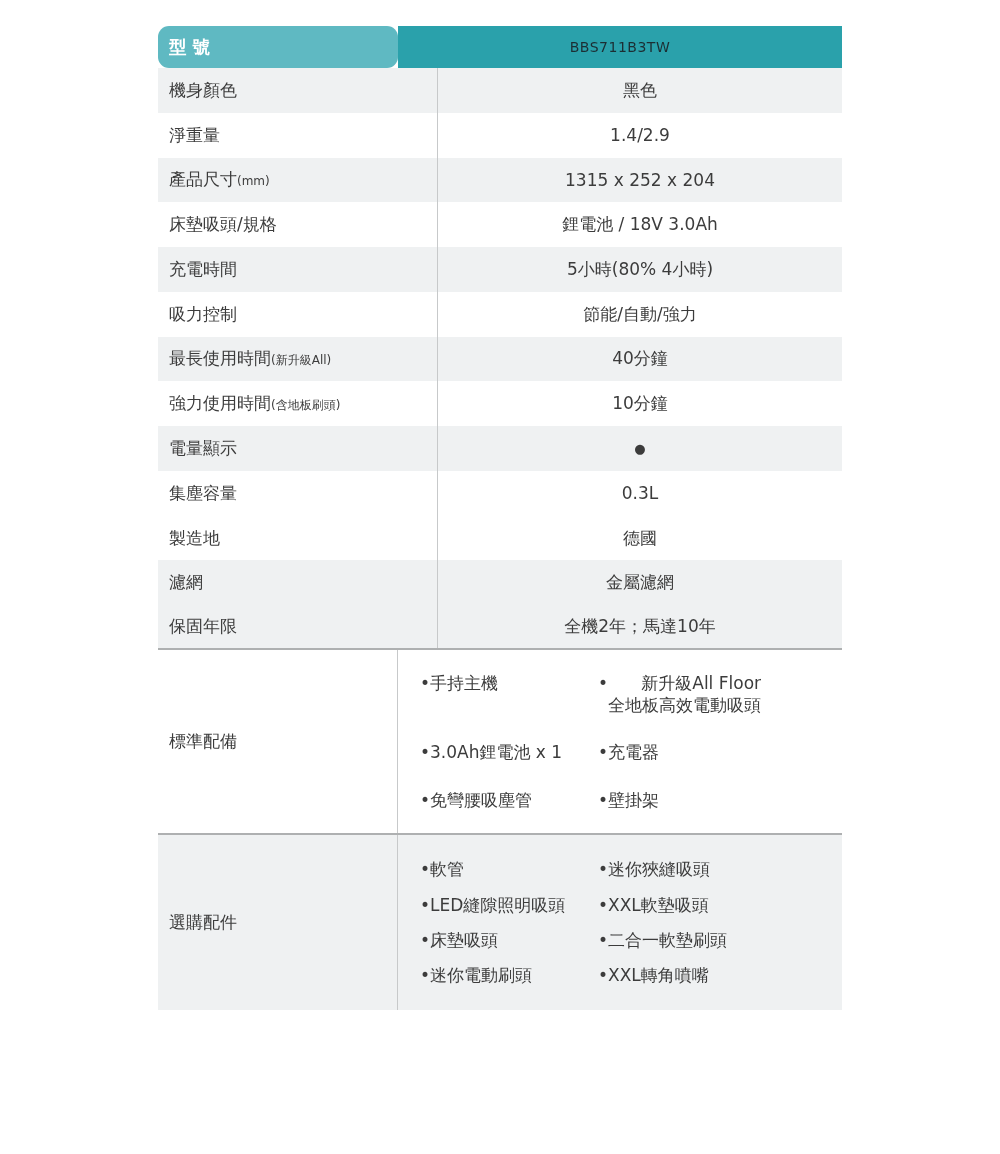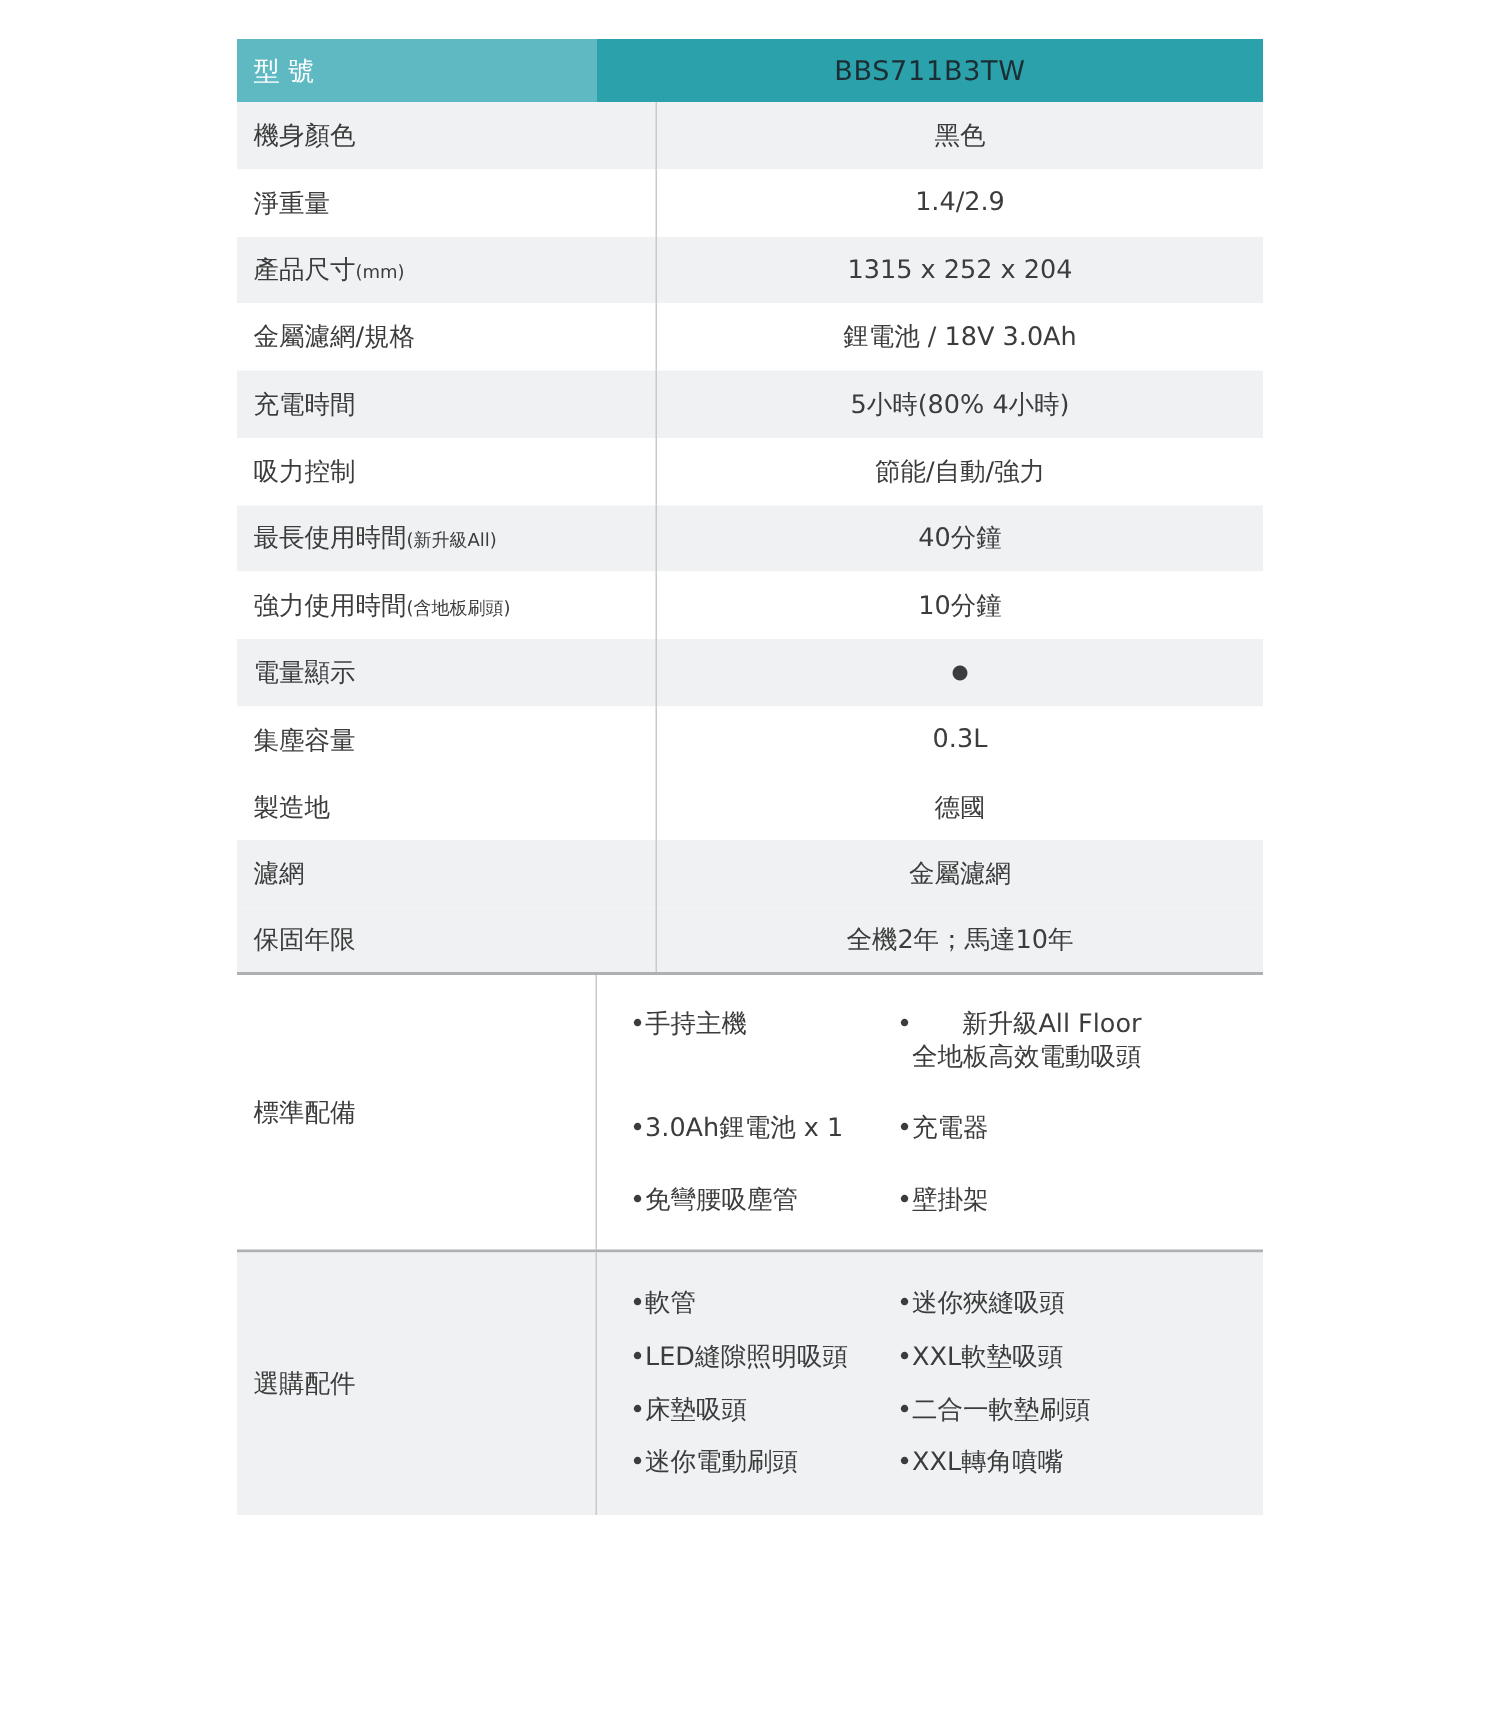--- a/index.html
+++ b/index.html
@@ -13,30 +13,31 @@
     position: absolute;
     left: 158px; top: 26px;
     width: 684px;
   }
   
   .header-row { display: flex; height: 42px; }
   .header-label {
     width: 240px;
     background: var(--teal-light, #5fb9c2);
     color: #ffffff;
-    font-weight: normal;
+    font-weight: bold;
     font-size: 17.5px;
     display: flex; align-items: center;
     padding-left: 11px;
+    border-radius: 11px;
   }
   .header-value {
     flex: 1;
     background: var(--teal-dark, #2aa1ab);
     color: var(--header-text-dark, #1c2e33);
-    font-size: 18px;
+    font-size: 14px;
     display: flex; align-items: center; justify-content: center;
     letter-spacing: 0.5px;
     text-align: right;
   }
   
   .spec-row { display: flex; height: 44.77px; background: #ffffff; }
   .spec-row.alt { background: var(--row-gray, #eff1f2); }
   #spec-rows .spec-row:last-child { border-bottom: 2px solid var(--section-border, #aeb0b1); }
   .cell-label {
     width: 280px;
@@ -104,21 +105,21 @@
       </div>
       <div class="spec-row alt">
         <div class="cell-label">
           <span class="label-text">產品尺寸</span>
           <span class="label-note">(mm)</span>
         </div>
         <div class="cell-value">1315 x 252 x 204</div>
       </div>
       <div class="spec-row">
         <div class="cell-label">
-          <span class="label-text">金屬濾網/規格</span>
+          <span class="label-text">床墊吸頭/規格</span>
         </div>
         <div class="cell-value">鋰電池 / 18V 3.0Ah</div>
       </div>
       <div class="spec-row alt">
         <div class="cell-label">
           <span class="label-text">充電時間</span>
         </div>
         <div class="cell-value">5小時(80% 4小時)</div>
       </div>
       <div class="spec-row">

